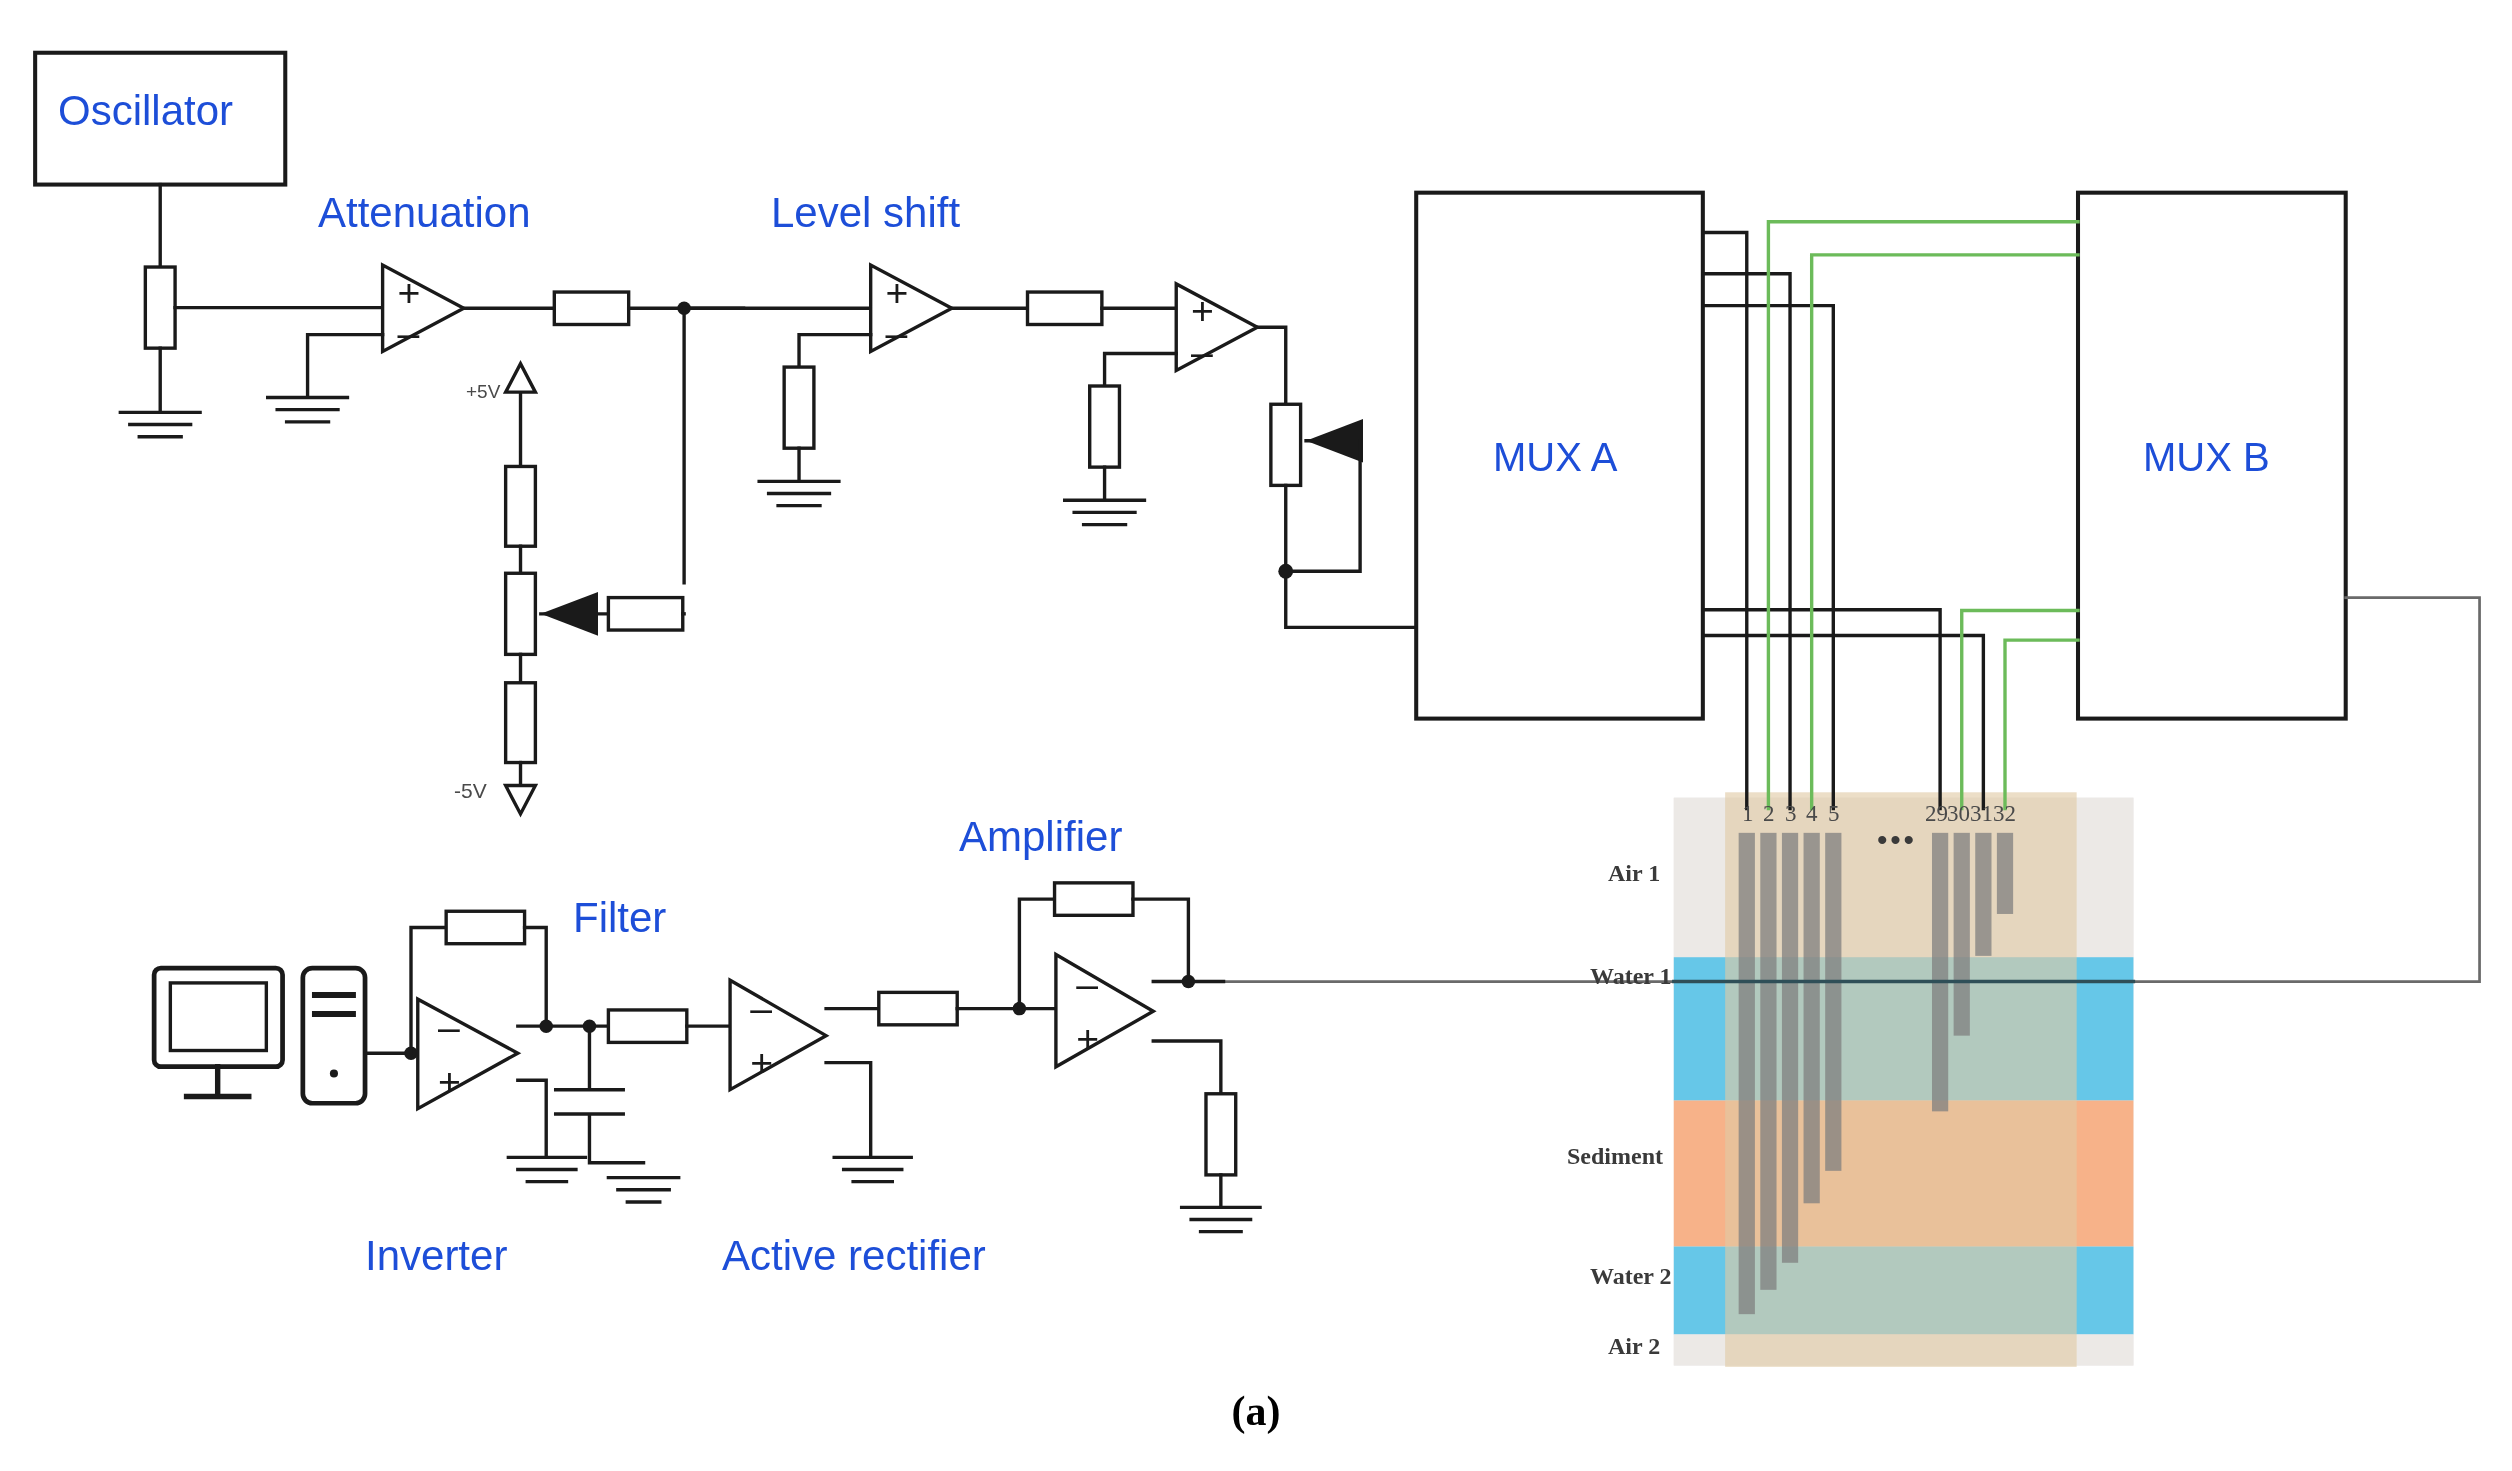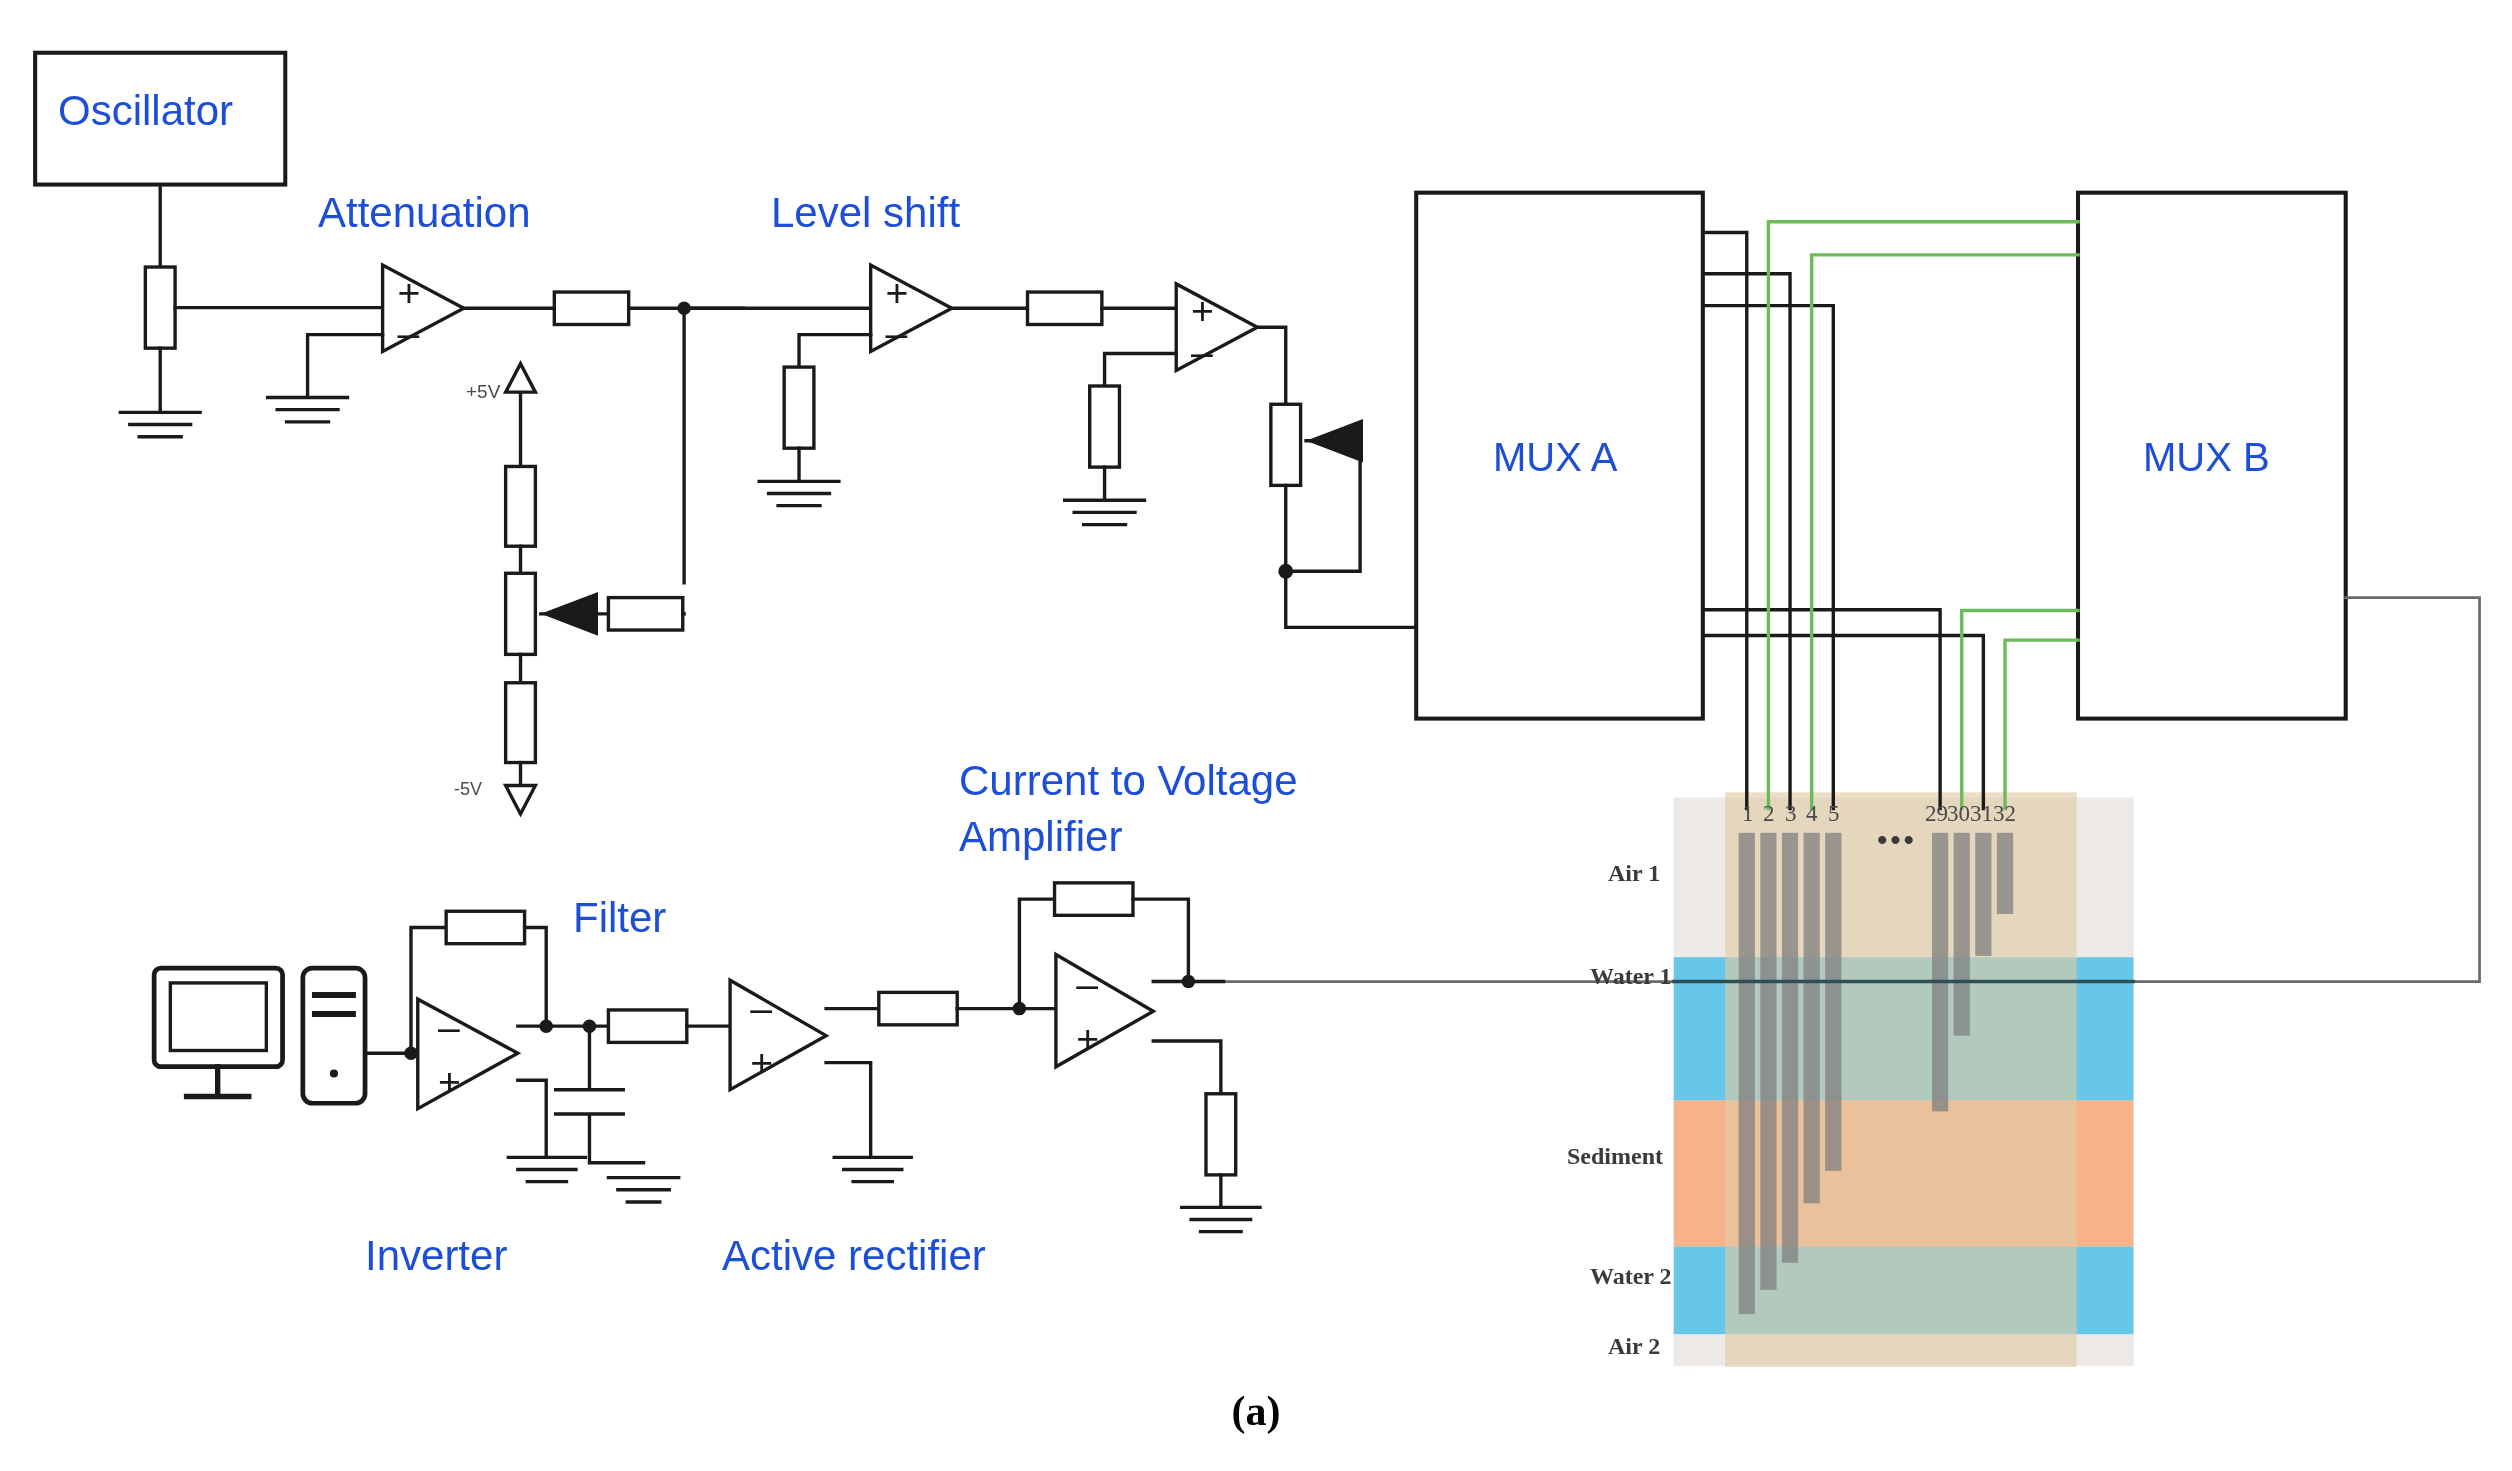--- a/index.html
+++ b/index.html
@@ -205,23 +205,22 @@
   </svg>
 
   <div class="lbl big" style="left:58px;top:87px;">Oscillator</div>
   <div class="lbl big" style="left:318px;top:189px;">Attenuation</div>
   <div class="lbl big" style="left:771px;top:189px;">Level shift</div>
 
   <div class="lbl mux" style="left:1493px;top:435px;">MUX A</div>
   <div class="lbl mux" style="left:2143px;top:435px;">MUX B</div>
 
   <div class="lbl" style="left:466px;top:375px;font-size:19px;color:#4a4a4a;margin-top:6px;">+5V</div>
-  <div class="lbl" style="left:454px;top:779px;font-size:18px;color:#4a4a4a;">-5V</div>
-
-  <div class="lbl big" style="left:959px;top:757px;">Current to Voltage</div>
+  <div class="lbl" style="left:454px;top:779px;font-size:21px;color:#4a4a4a;">-5V</div>
+
   <div class="lbl big" style="left:959px;top:813px;">Amplifier</div>
   <div class="lbl big" style="left:573px;top:894px;">Filter</div>
   <div class="lbl big" style="left:365px;top:1232px;">Inverter</div>
   <div class="lbl big" style="left:722px;top:1232px;">Active rectifier</div>
 
   <div class="lbl ser" style="left:1608px;top:860px;">Air 1</div>
   <div class="lbl ser" style="left:1590px;top:963px;">Water 1</div>
   <div class="lbl ser" style="left:1567px;top:1143px;">Sediment</div>
   <div class="lbl ser" style="left:1590px;top:1263px;">Water 2</div>
   <div class="lbl ser" style="left:1608px;top:1333px;">Air 2</div>

